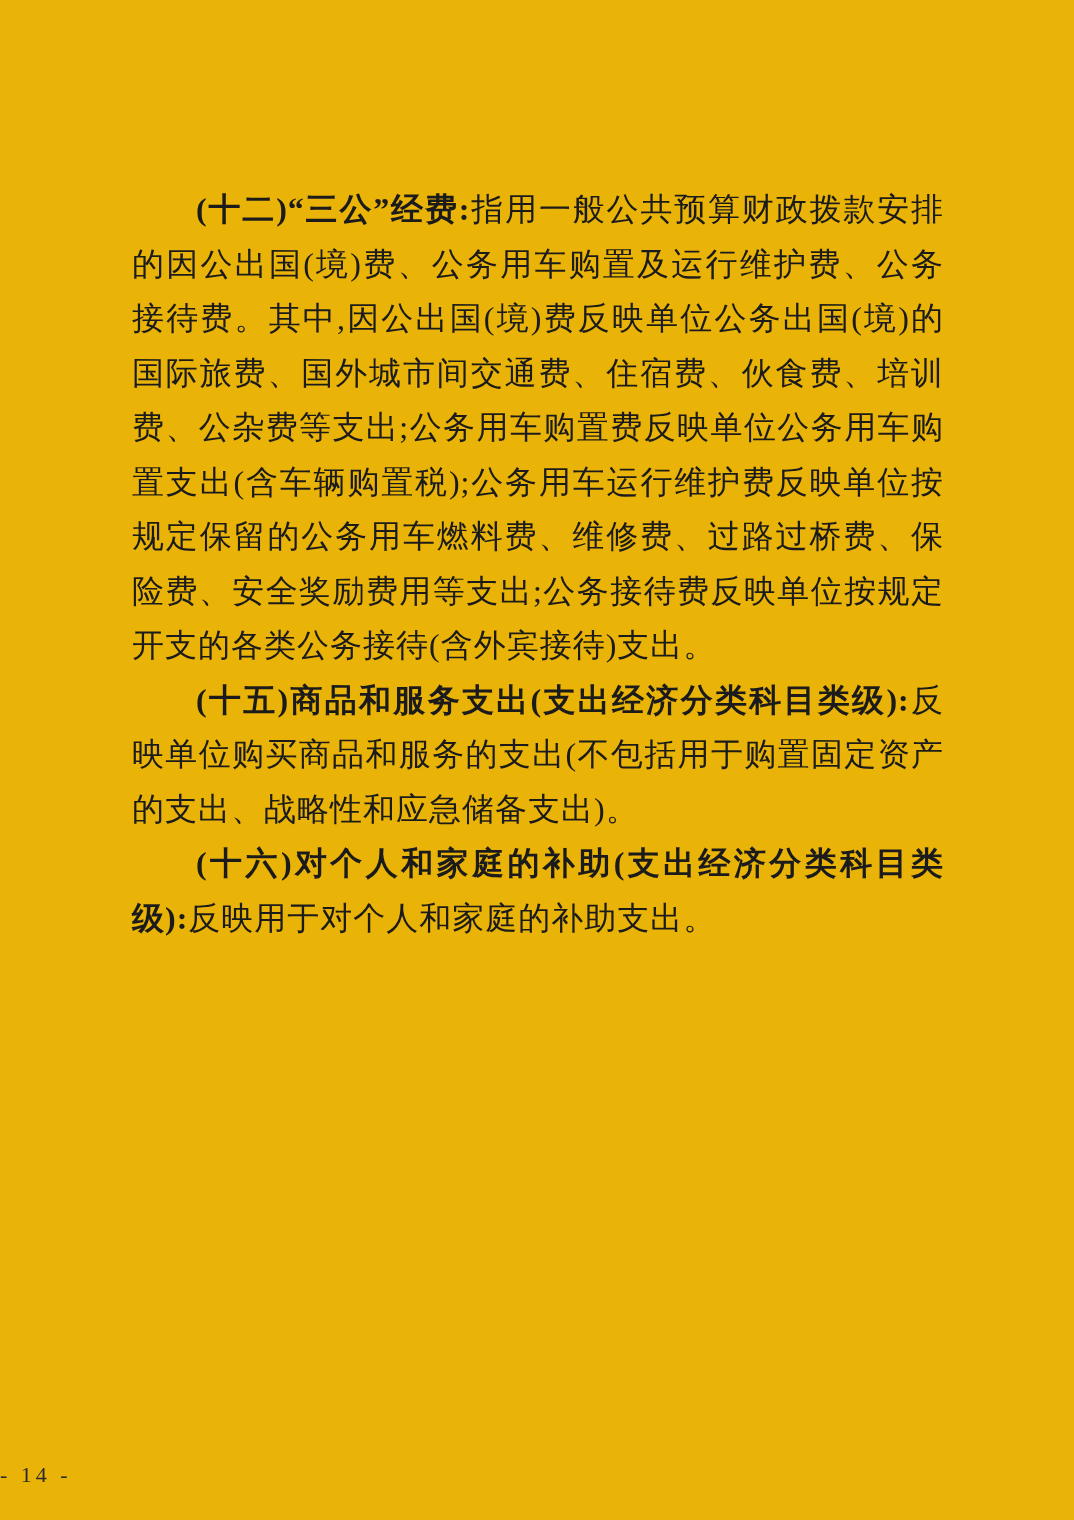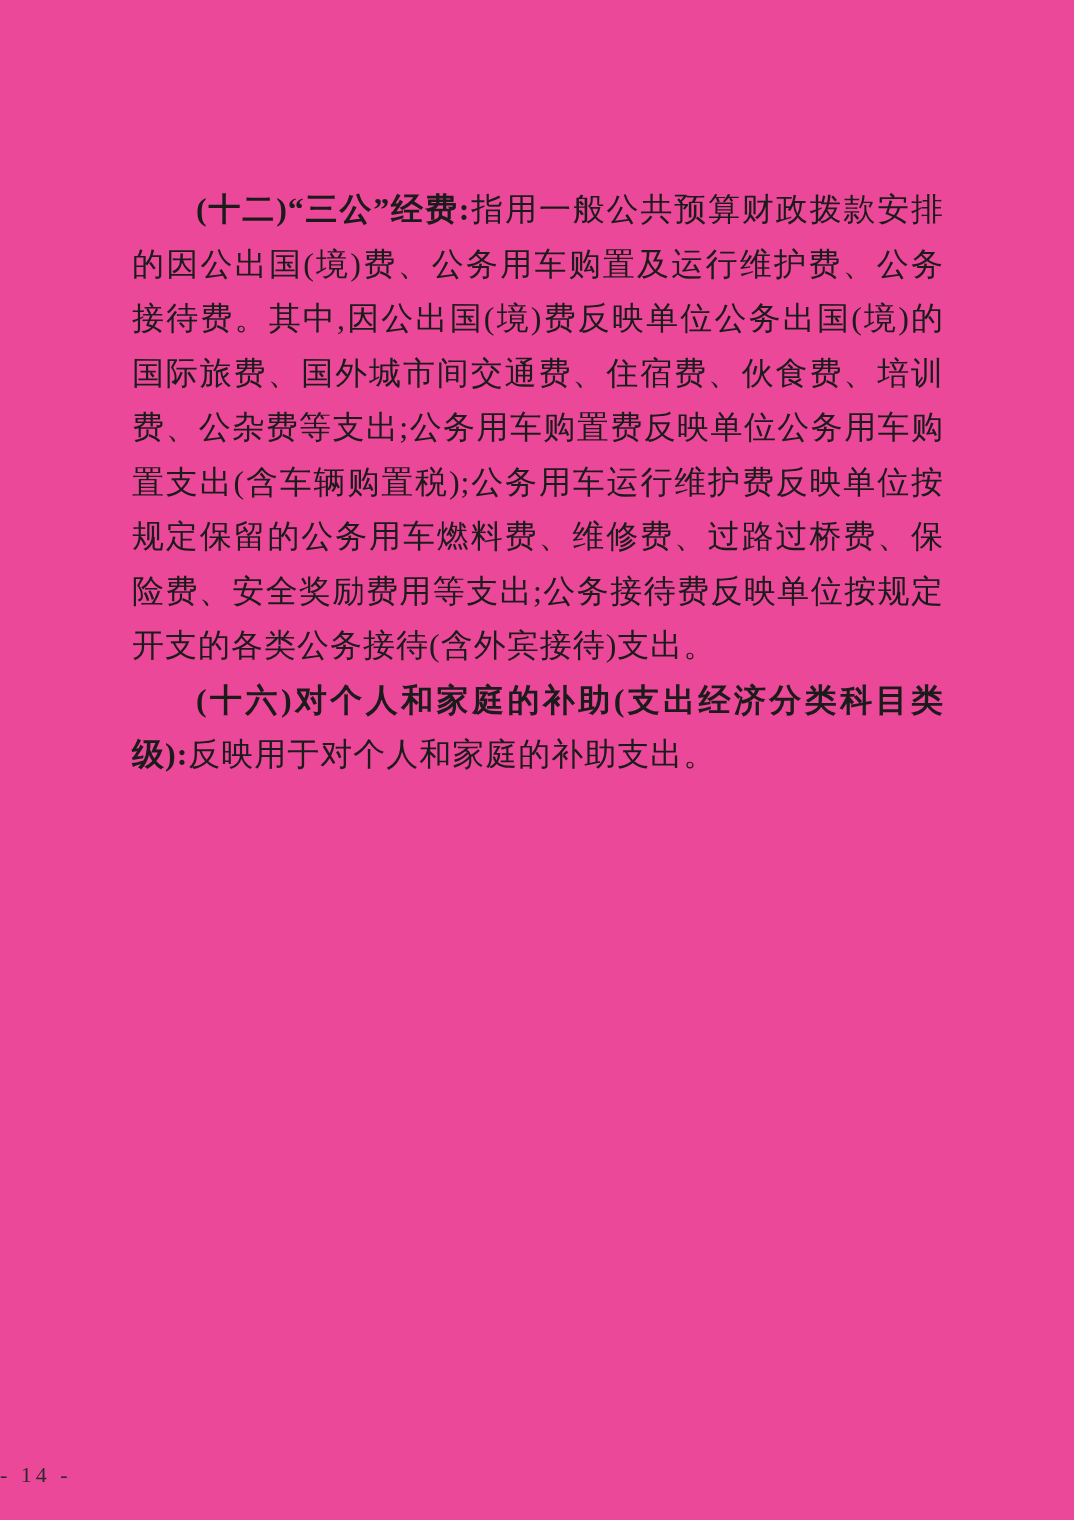--- a/index.html
+++ b/index.html
@@ -4,21 +4,21 @@
 <style>
   html, body {
     margin: 0;
     padding: 0;
     background: #ffffff;
   }
   .page {
     position: relative;
     width: 1074px;
     height: 1520px;
-    background: #ec4899;
+    background: #eab308;
     overflow: hidden;
     font-family: "Liberation Serif", "DejaVu Serif", serif;
     color: #1b1b1b;
   }
   .content {
     position: absolute;
     left: 132px;
     top: 182px;
     width: 812px;
     font-size: 32px;
@@ -48,20 +48,21 @@
 </head>
 <body>
 
 <div class="page">
   <main class="content">
 
     <p><span class="lead">(十二)“三公”经费:</span><span>指用一般公共预算财政拨款安排的因公出国(境)费、公务用车购置及运行维护费、公务接待费。其中,因公出国(境)费反映单位公务出国(境)的国际旅费、国外城市间交通费、住宿费、伙食费、培训费、公杂费等支出;公务用车购置费反映单位公务用车购置支出(含车辆购置税);公务用车运行维护费反映单位按规定保留的公务用车燃料费、维修费、过路过桥费、保险费、安全奖励费用等支出;公务接待费反映单位按规定开支的各类公务接待(含外宾接待)支出。</span></p>
 
 
 
+    <p><span class="lead">(十五)商品和服务支出(支出经济分类科目类级):</span><span>反映单位购买商品和服务的支出(不包括用于购置固定资产的支出、战略性和应急储备支出)。</span></p>
 
     <p><span class="lead">(十六)对个人和家庭的补助(支出经济分类科目类级):</span><span>反映用于对个人和家庭的补助支出。</span></p>
 
   </main>
 
   <footer class="page-footer">
     <span>- 14 -</span>
   </footer>
 </div>
 

